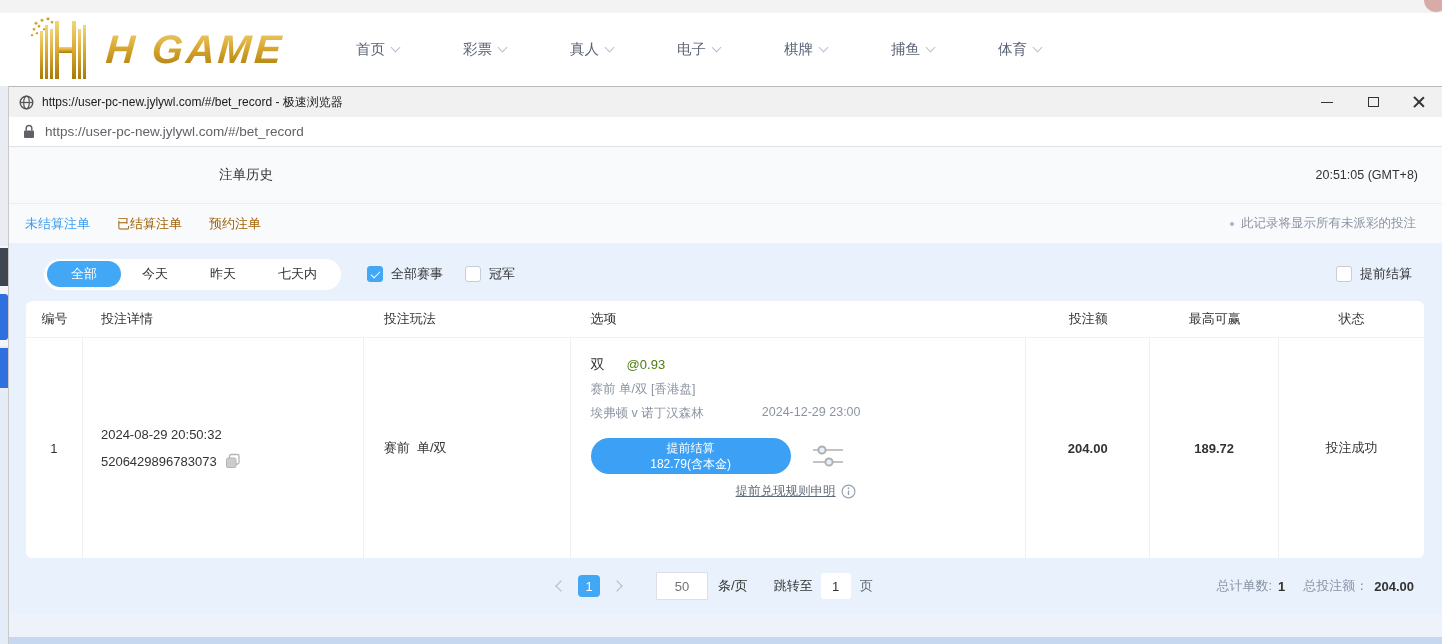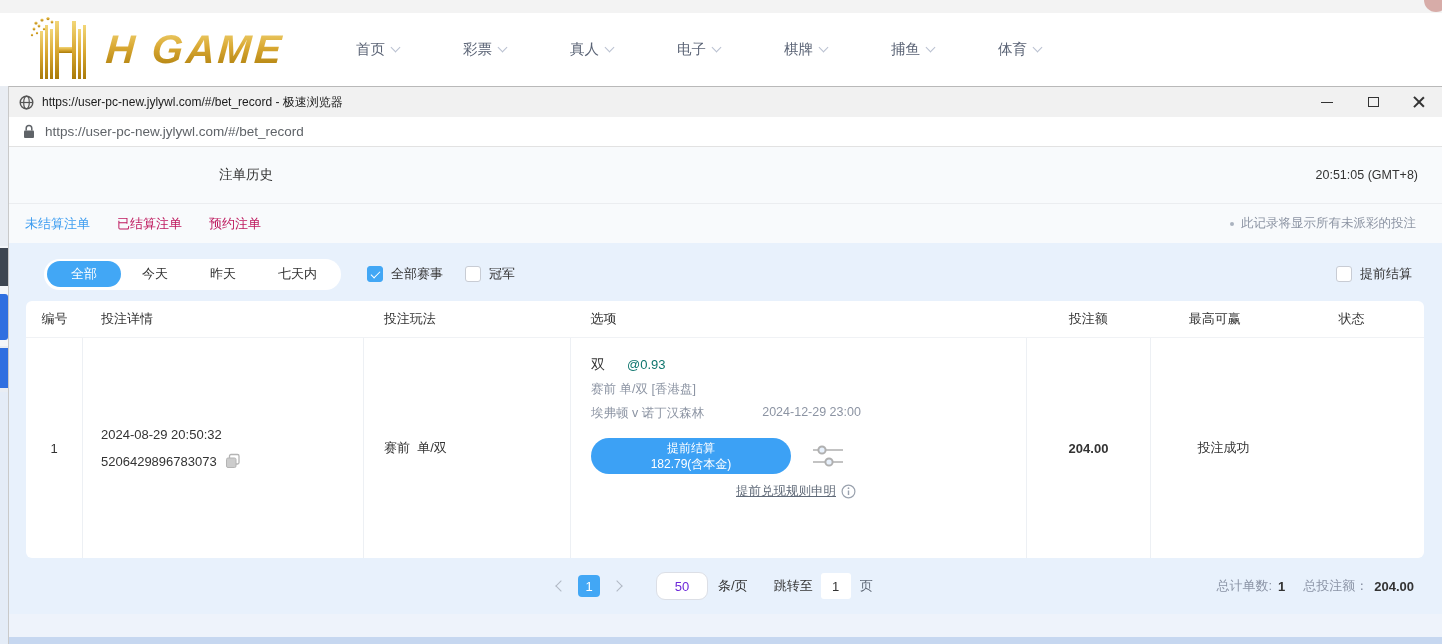--- a/index.html
+++ b/index.html
@@ -40,21 +40,21 @@
   .url-text { font-size:13.5px; color:#5f6368; margin-left:10px; }
 
   
   .page { flex:1; display:flex; flex-direction:column; background:#f8fafc; overflow:hidden; }
   .page-header { height:57px; flex:0 0 auto; display:flex; align-items:center; justify-content:space-between;
     padding:0 24px 0 210px; border-bottom:1px solid #ebedf0; }
   .page-title { font-size:13.5px; color:#333; }
   .clock { font-size:12.5px; color:#333; }
   .tabs-row { height:39px; flex:0 0 auto; display:flex; align-items:center; justify-content:space-between; padding:0 26px 0 16px; }
   .tabs { display:flex; align-items:center; }
-  .tab { font-size:13px; color:#be185d; margin-right:27px; cursor:pointer; }
+  .tab { font-size:13px; color:#a16207; margin-right:27px; cursor:pointer; }
   .tab.active { color:#3d9df0; }
   .tab-note { font-size:12.5px; color:#8c94a3; display:flex; align-items:center; }
   .tab-note .dot { width:4px; height:4px; border-radius:50%; background:#aab2bf; margin-right:7px; }
 
   .blue-area { flex:1; background:#e8f1fc; padding-top:10px; position:relative; display:flex; flex-direction:column; }
   .filter-row { height:42px; flex:0 0 auto; display:flex; align-items:center; padding:0 30px 0 35px; }
   .pill-group { background:#fff; border-radius:16px; height:31px; display:flex; align-items:center; padding:0 3px; }
   .pill { font-size:13px; color:#333; padding:0 21px; line-height:26px; border-radius:13px; cursor:pointer; white-space:nowrap; }
   .pill.active { background:#42a7f5; color:#fff; padding:0 24px; }
   .cbx-group { display:flex; align-items:center; margin-left:26px; cursor:pointer; }
@@ -83,43 +83,43 @@
   .bet-id { font-size:13px; color:#333; }
   .copy-ic { margin-left:8px; cursor:pointer; display:inline-flex; }
   .play-type { font-size:13px; color:#333; padding-left:20px; white-space:pre; }
   .stake,.maxwin { font-size:13px; font-weight:bold; color:#333; }
   .status-txt { font-size:13px; color:#333; }
 
   .option-cell { flex-direction:column; padding:18px 0 0 20px; }
   .opt-league { font-size:13px; color:#333; margin-bottom:9px; }
   .opt-pickline { display:flex; align-items:baseline; margin-bottom:7px; }
   .opt-pick { font-size:14px; color:#333; margin-right:22px; }
-  .opt-odds { font-size:13px; color:#0f766e; }
+  .opt-odds { font-size:13px; color:#4d7c0f; }
   .opt-market { font-size:12.5px; color:#8c94a3; margin-bottom:7px; }
   .opt-match { font-size:12.5px; color:#8c94a3; margin-bottom:16px; display:flex;gap:44px; }
   .opt-match .mtime { margin-left:14px; }
   .opt-note { font-size:12.5px; color:#333; margin-bottom:9px; }
   .cashout-line { display:flex; align-items:center; }
   .cashout-btn { width:200px; height:36px; border-radius:18px; background:#3ca1f5; border:none; color:#fff;
     font-size:12px; line-height:1.35; cursor:pointer; font-family:inherit; display:flex; flex-direction:column;
     align-items:center; justify-content:center; }
   .sliders { margin-left:22px; }
   .rules-line { display:flex; align-items:center; margin:9px 0 0 145px; cursor:pointer; }
   .rules-txt { font-size:12.5px; color:#606a78; margin-right:5px;text-decoration:underline; }
 
   
   .pagination-row { height:56px; flex:0 0 auto; display:flex; align-items:center; position:relative; }
   .pager-group { display:flex; align-items:center; margin-left:548px; }
   .pg-arrow { width:8px; height:8px; border-right:1.5px solid #b0b8c4; border-bottom:1.5px solid #b0b8c4; cursor:pointer; }
   .pg-prev { transform:rotate(135deg); margin-right:13px; }
   .pg-next { transform:rotate(-45deg); margin-left:13px; }
   .pg-current { width:22px; height:22px; border-radius:4px; background:#42a7f5; color:#fff; font-size:13px;
     display:flex; align-items:center; justify-content:center; cursor:pointer; }
-  .pg-size-input { width:52px; height:28px; border:1px solid #dcdfe6; border-radius:9px; text-align:center;
-    font-size:13px; color:#6d28d9; margin-left:35px; background:#fff; font-family:inherit; }
+  .pg-size-input { width:52px; height:28px; border:1px solid #dcdfe6; border-radius:0; text-align:center;
+    font-size:13px; color:#737373; margin-left:35px; background:#fff; font-family:inherit; }
   .pg-unit { font-size:13px; color:#333; margin-left:10px; white-space:nowrap; }
   .pg-jump-label { font-size:13px; color:#333; margin-left:26px; white-space:nowrap; }
   .pg-jump-input { width:30px; height:26px; border:none; border-radius:3px; text-align:center; font-size:13px;
     color:#333; margin-left:8px; background:#fff; font-family:inherit; }
   .pg-page-unit { font-size:13px; color:#606a78; margin-left:9px; }
   .totals { position:absolute; right:28px; display:flex; align-items:center; }
   .tot-label { font-size:13px; color:#8a93a5; }
   .tot-val { font-size:13px; color:#333; font-weight:bold; margin-left:6px; }
   .tot-gap { width:18px; }
 
@@ -338,20 +338,23 @@
               <svg width="15" height="15" viewBox="0 0 15 15">
                 <circle cx="7.5" cy="7.5" r="6.4" fill="none" stroke="#9aa2ae" stroke-width="1.2"></circle>
                 <line x1="7.5" y1="6.6" x2="7.5" y2="11" stroke="#9aa2ae" stroke-width="1.4"></line>
                 <circle cx="7.5" cy="4.2" r="0.9" fill="#9aa2ae"></circle>
               </svg>
             </span>
           </div>
           <div class="td w4 c vc">
             <span class="stake">204.00</span>
           </div>
+          <div class="td w5 c vc">
+            <span class="maxwin">189.72</span>
+          </div>
           <div class="td w6 c vc">
             <span class="status-txt">投注成功</span>
           </div>
         </div>
       </div>
 
       <div class="pagination-row">
         <div class="pager-group">
           <span class="pg-arrow pg-prev"></span>
           <span class="pg-current">1</span>

